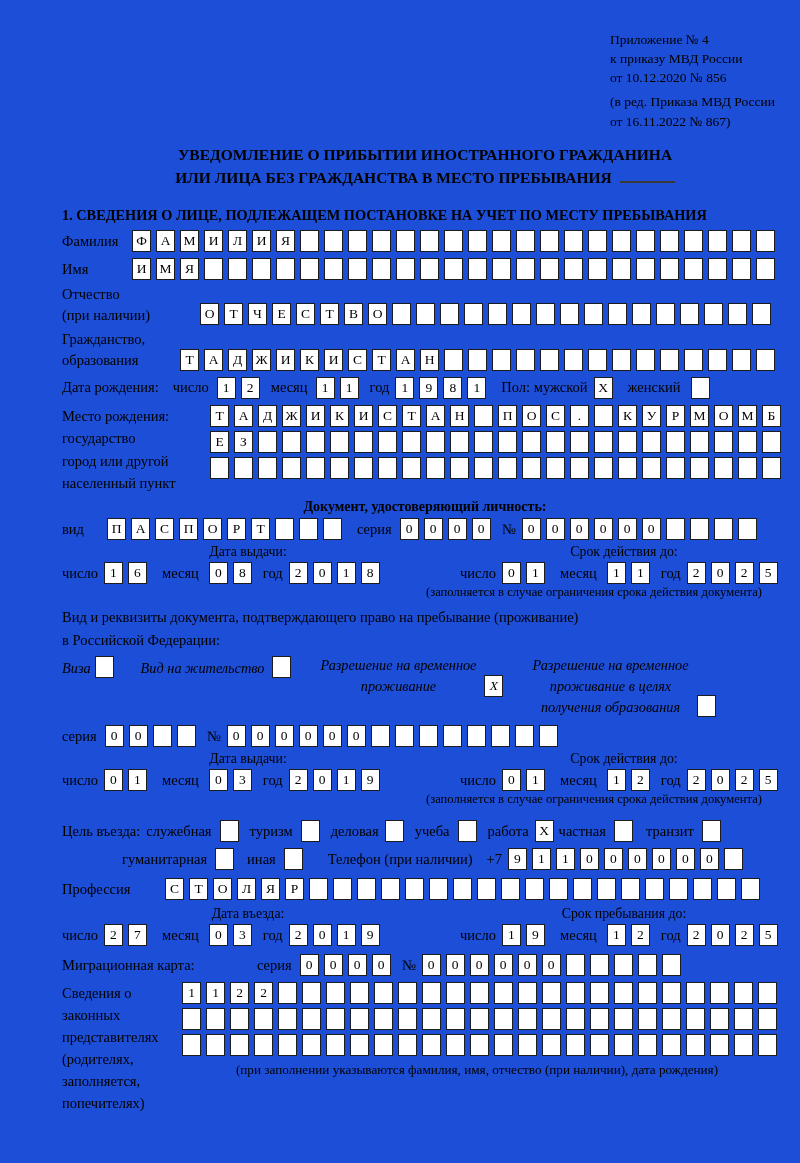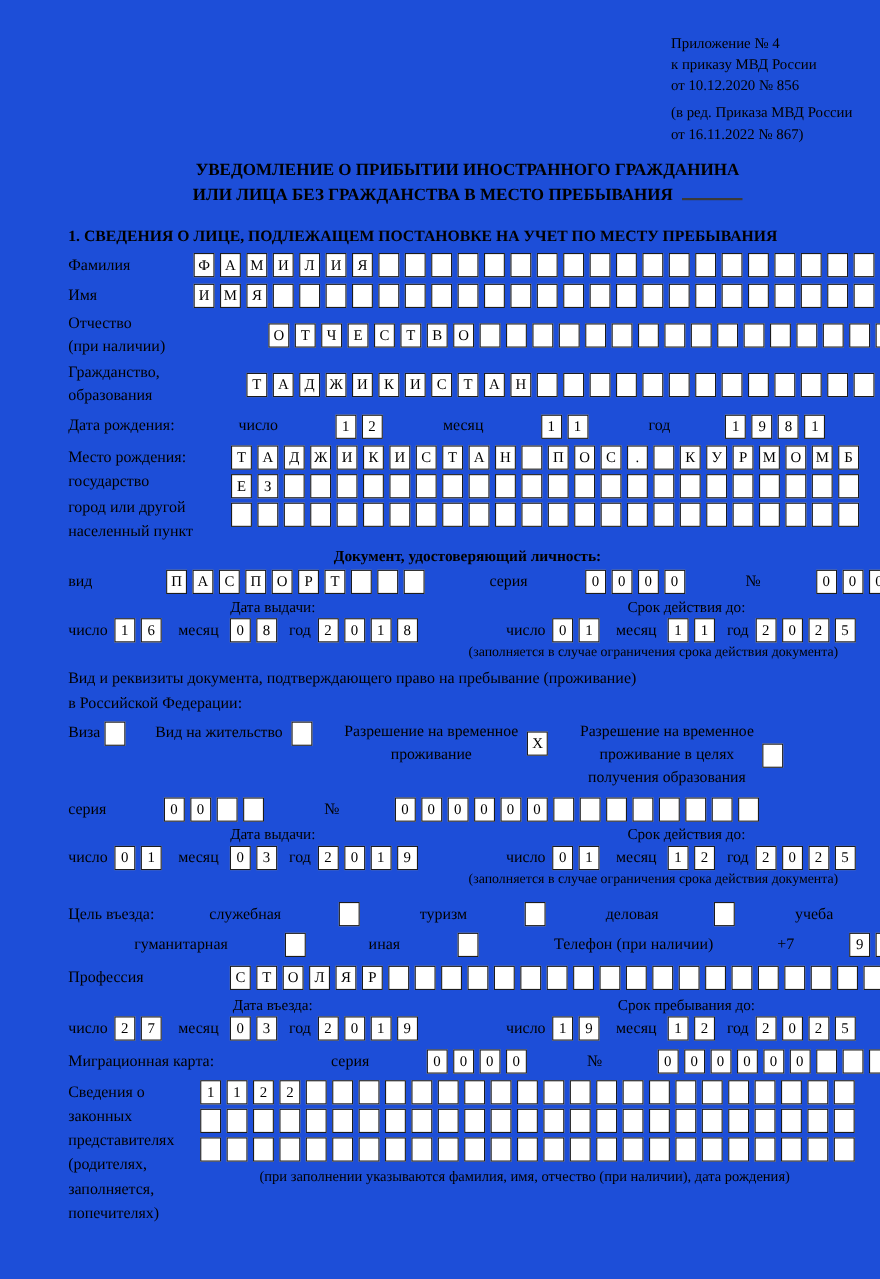--- a/index.html
+++ b/index.html
@@ -9,22 +9,22 @@
     background:#1d4ed8;color:#000;
     font-family:"Liberation Serif","DejaVu Serif",serif;
   }
   .annex{margin-left:548px;font-size:13.5px;line-height:1.42;}
   .annex .sub{margin-top:5px;}
   .forma{text-align:right;padding-right:33px;font-weight:700;font-size:15px;margin-top:12px;letter-spacing:.4px;}
   .title{text-align:center;font-weight:700;font-size:15.5px;line-height:1.5;margin-top:12px;}
   .title .blank{display:inline-block;width:55px;border-bottom:2px solid #3a3a3a;height:13px;margin-left:8px;}
   .sec{font-weight:700;font-size:14.3px;margin-top:18px;}
 
-  .row{display:flex;align-items:center;margin-top:6px;gap:44px;}
-  .row.top{align-items:center;}
+  .row{display:flex;align-items:center;margin-top:6px;}
+  .row.top{align-items:flex-end;}
   .lbl{font-size:14.5px;flex:none;}
   .lbl2{font-size:14.5px;line-height:1.42;flex:none;}
   .cells{display:flex;flex:none;}
   .cell{
     box-sizing:border-box;width:19px;height:22px;border:1.5px solid #1c1c1c;
     margin-right:5px;display:flex;align-items:center;justify-content:center;
     font-size:13.5px;flex:none;background:#fff;
   }
   .w70{width:70px;} .w138{width:138px;} .w118{width:118px;} .w103{width:103px;} .w45{width:45px;}
   .gap6{margin-left:6px;} .gap8{margin-left:8px;} .gap10{margin-left:10px;} .gap14{margin-left:14px;} .gap20{margin-left:20px;}
@@ -37,21 +37,21 @@
 
   .dates{display:flex;margin-top:4px;}
   .dcol1{width:372px;flex:none;}
   .dcol2{flex:1;padding-left:26px;}
   .dhead{text-align:center;font-size:13.8px;margin-bottom:2px;}
   .dline{display:flex;align-items:center;}
   .dnote{font-size:12.6px;line-height:1.25;text-align:right;padding-right:26px;margin-top:1px;}
 
   .plain{font-size:14.5px;line-height:1.45;}
   .res-opts{display:flex;align-items:flex-start;margin-top:4px;}
-  .res-opt{display:flex;align-items:center;}
+  .res-opt{display:flex;align-items:flex-end;font-style:italic;}
   .res-lines{font-size:14.3px;line-height:1.45;text-align:center;}
   .res-opt .cells{margin-left:8px;margin-top:1px;}
 
   .p-lbl{font-size:14.5px;flex:none;}
   .legal{display:flex;margin-top:6px;}
   .legal-labels{width:120px;flex:none;font-size:14.5px;line-height:1.52;}
   .legal-rows .cells{margin-bottom:4px;}
   .legal-note{font-size:13.2px;text-align:center;margin-top:6px;padding-right:10px;}
 </style>
 </head>

